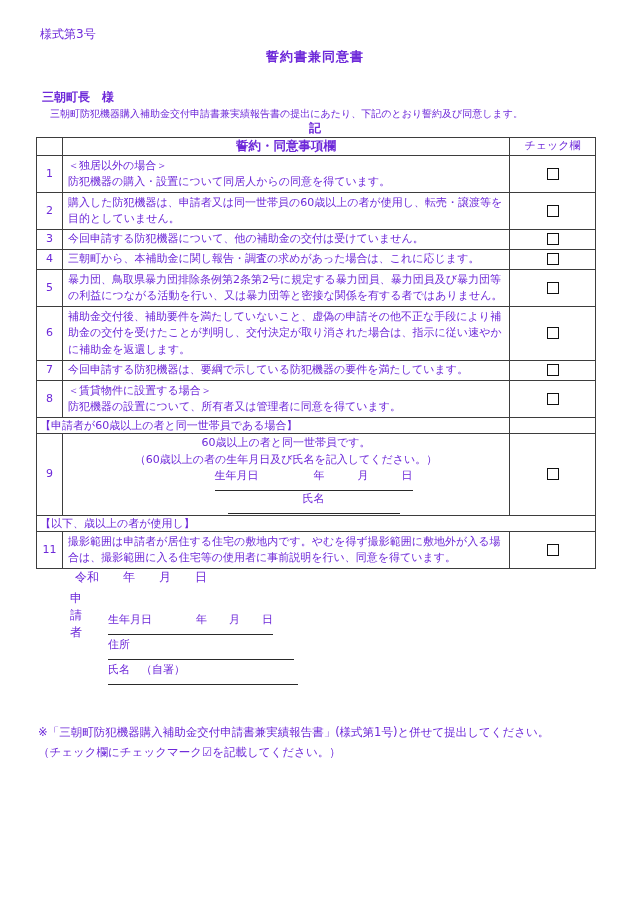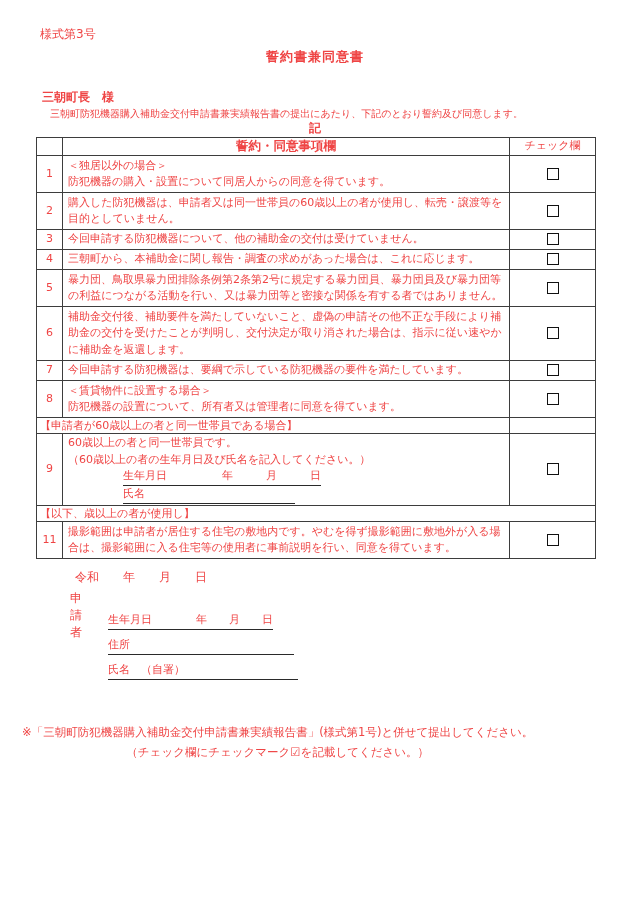--- a/index.html
+++ b/index.html
@@ -2,21 +2,21 @@
 <html lang="ja"><head>
 <meta charset="utf-8">
 <style>
   html,body{margin:0;padding:0;background:#e8e8e8;}
   .page{
     position:relative;
     width:630px;height:903px;
     margin:0 auto;
     background:#ffffff;
     font-family:"DejaVu Sans","Liberation Sans",sans-serif;
-    color:#ef4444;
+    color:#6d28d9;
     font-size:12px;
     overflow:hidden;
   }
   .form-number{position:absolute;left:40px;top:26px;font-size:12px;}
   .doc-title{position:absolute;left:0;top:48px;width:100%;text-align:center;font-weight:bold;font-size:13px;letter-spacing:1px;}
   .addressee{position:absolute;left:42px;top:89px;font-weight:bold;font-size:12px;}
   .intro{position:absolute;left:40px;top:106px;width:560px;font-size:10px;line-height:16px;}
   .record-mark{position:absolute;left:0;top:120px;width:100%;text-align:center;font-weight:bold;font-size:12px;}
 
   table.pledge{
@@ -37,50 +37,50 @@
   col.c-chk{width:86px;}
   tr.head td{text-align:center;height:17px;padding:0 2px;}
   td.head-items{font-weight:bold;font-size:12.5px;}
   td.head-check{font-size:11px;}
   td.no{text-align:center;padding:1px 0;}
   td.chk{text-align:center;}
   td.txt{white-space:pre-wrap;margin-top:44px;}
   tr.h1 td{height:17px;}
   tr.h2 td{height:34px;}
   tr.h3 td{height:51px;}
-  tr.h4 td{height:68px;}
+  tr.h4 td{height:68px;text-align:center;}
   tr.sec td{height:15px;line-height:15px;padding:0 3px;white-space:nowrap;}
   .checkbox{
     display:inline-block;
     width:10px;height:10px;
     border:1.5px solid #111;
     background:#fff;
     vertical-align:middle;
   }
   .indent{padding-left:55px;}
   .ul{
     display:inline-block;
     border-bottom:1px solid #2a2a2a;
     white-space:pre;
     line-height:16px;
-    padding-bottom:1px;
+    padding-bottom:6px;
   }
   .w172{width:172px;}
 
   .sig{position:absolute;left:0;top:569px;font-size:12px;}
   .sig-date{position:absolute;left:75px;top:0;white-space:pre;}
   .sig-applicant{position:absolute;left:70px;top:21px;}
   .sig-birth{position:absolute;left:108px;top:43px;font-size:11px;}
   .sig-addr{position:absolute;left:108px;top:68px;}
   .sig-name{position:absolute;left:108px;top:93px;}
   .sig .ul{font-size:11px;}
   .w186{width:186px;}
   .w190{width:190px;}
 
-  .footnote{position:absolute;left:22px;top:722px;font-size:11.5px;line-height:20px;text-align:center;}
+  .footnote{position:absolute;left:38px;top:722px;font-size:11.5px;line-height:20px;}
 </style>
 </head>
 <body>
 
 <div class="page">
 
   <div class="form-number">様式第3号</div>
   <div class="doc-title">誓約書兼同意書</div>
   <div class="addressee">三朝町長　様</div>
   <div class="intro">　三朝町防犯機器購入補助金交付申請書兼実績報告書の提出にあたり、下記のとおり誓約及び同意します。</div>

